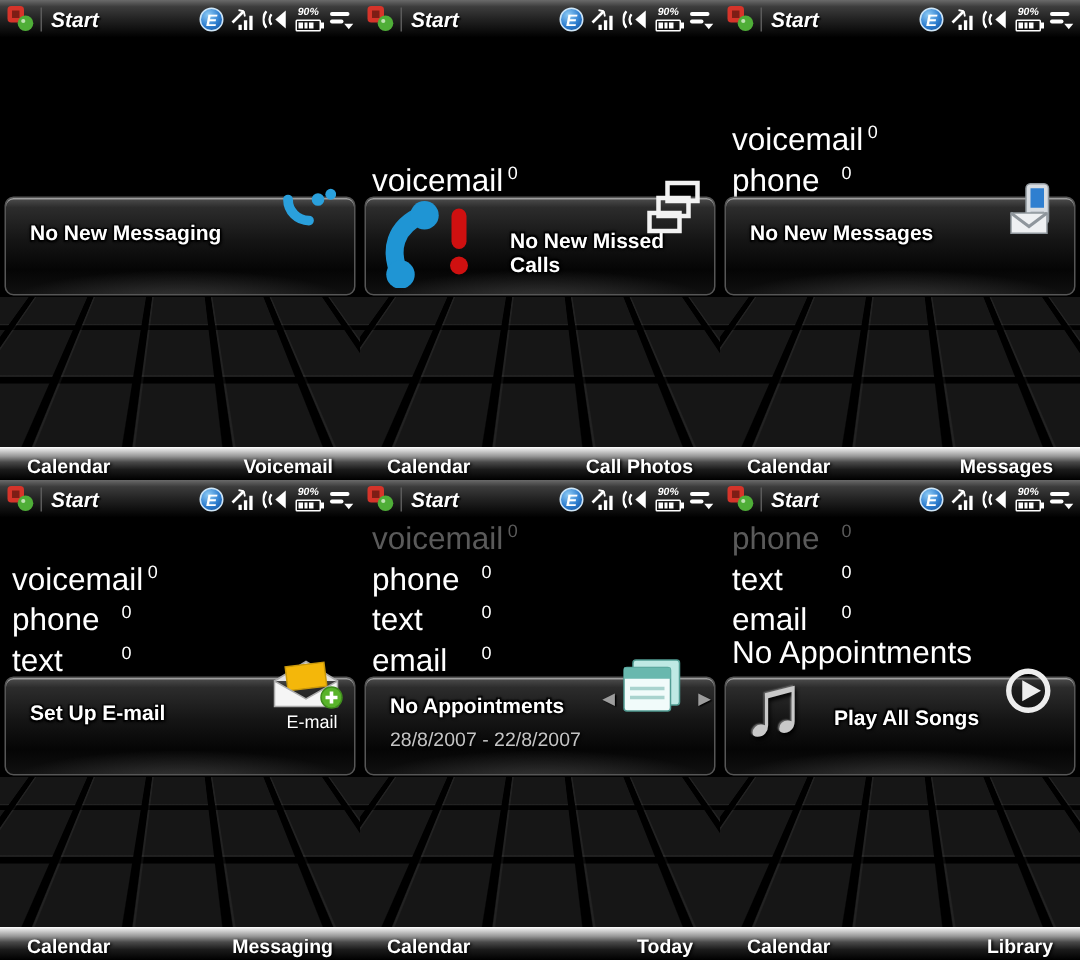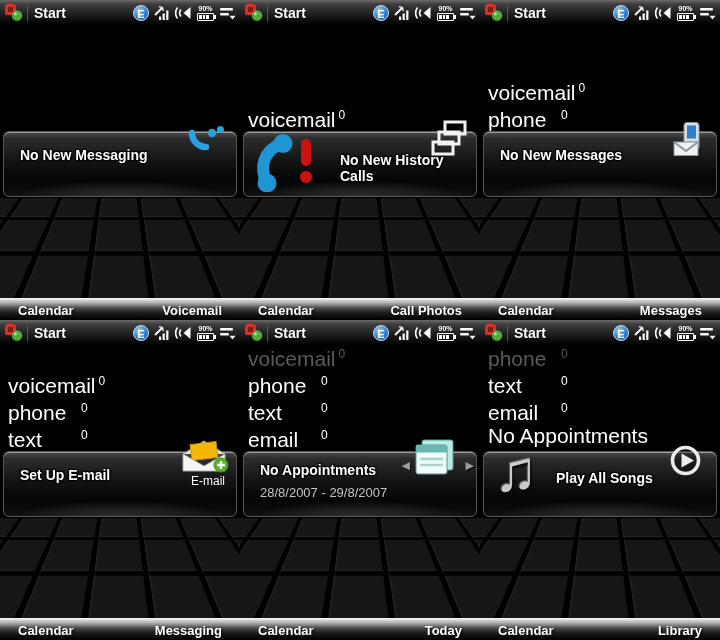--- a/index.html
+++ b/index.html
@@ -7,21 +7,21 @@
   body { font-family:"Liberation Sans", sans-serif; width:720px; height:640px; overflow:hidden; }
 
   #grid { display:grid; grid-template-columns:repeat(3,240px); grid-template-rows:repeat(2,320px);
           width:720px; height:640px; background:#000; }
 
   .panel { position:relative; width:240px; height:320px; background:#000; overflow:hidden; }
 
   
   .statusbar { position:absolute; top:0; left:0; right:0; height:26px; z-index:6;
     background:linear-gradient(180deg,#6a6a6a 0%,#3c3c3c 18%,#232323 50%,#000 100%);
-    border-bottom:1px solid #000; display:flex; align-items:center; padding:0 4px; }
+    border-bottom:1px solid #000; display:flex; align-items:center; padding:0 4px;font-style:italic; }
   .flag { width:19px; height:19px; flex:0 0 auto; }
   .sb-divider { width:1px; height:16px; background:#5a5a5a; margin:0 6px 0 4px; }
   .start-label { color:#fff; font-weight:bold; font-size:14px; text-shadow:1px 1px 1px #000; }
   .sb-right { margin-left:auto; display:flex; align-items:center; gap:5px; }
   .e-badge { width:16px; height:16px; border-radius:50%; color:#fff; font-size:11px; font-weight:bold;
     text-align:center; line-height:16px;
     background:radial-gradient(circle at 35% 28%,#8ecbf5,#2f7fd0 55%,#0b4a97);
     border:1px solid #cfe6f8; }
   .batt { display:flex; flex-direction:column; align-items:center; line-height:1; }
   .batt .pct { color:#fff; font-size:7px; font-weight:bold; margin-bottom:1px; }
@@ -232,21 +232,21 @@
           </svg></span>
       <span class="corner-icon icon-window-stack"><svg width="38" height="36" viewBox="0 0 38 36">
             <g fill="none" stroke="#f2f2f2" stroke-width="3">
               <rect x="15" y="2" width="20" height="12"></rect>
               <rect x="9" y="12" width="20" height="12"></rect>
               <rect x="3" y="22" width="20" height="12"></rect>
             </g>
           </svg></span>
 
       <div class="banner-text">
-        <div class="banner-title">No New History Calls</div>
+        <div class="banner-title">No New Missed Calls</div>
 
       </div>
     </div>
 
     <div class="items-below">
         <div class="item"><span class="lab">text</span><span class="sup">0</span></div>
         <div class="item"><span class="lab">email</span><span class="sup">0</span></div>
         <div class="item"><span class="lab">No Appointments</span></div>
         <div class="item dim"><span class="lab">Play All Songs</span></div>
       </div>
@@ -475,21 +475,21 @@
             <rect x="4" y="7" width="31" height="29" rx="2" fill="#f1fbfa" stroke="#519c93"></rect>
             <rect x="4" y="7" width="31" height="7.5" fill="#69b8ae"></rect>
             <path d="M8 21 h23 M8 27 h23" stroke="#a9d3ce" stroke-width="2.4"></path>
           </svg></span>
 
       <span class="nav-arrow left">◀</span>
       <span class="nav-arrow right">▶</span>
 
       <div class="banner-text">
         <div class="banner-title">No Appointments</div>
-        <div class="banner-subtitle">28/8/2007 - 29/8/2007</div>
+        <div class="banner-subtitle">28/8/2007 - 22/8/2007</div>
       </div>
     </div>
 
     <div class="items-below">
         <div class="item"><span class="lab">Play All Songs</span></div>
         <div class="item"><span class="lab">No Photos</span></div>
       </div>
 
     <div class="softbar">
       <span class="sk left">Calendar</span>

